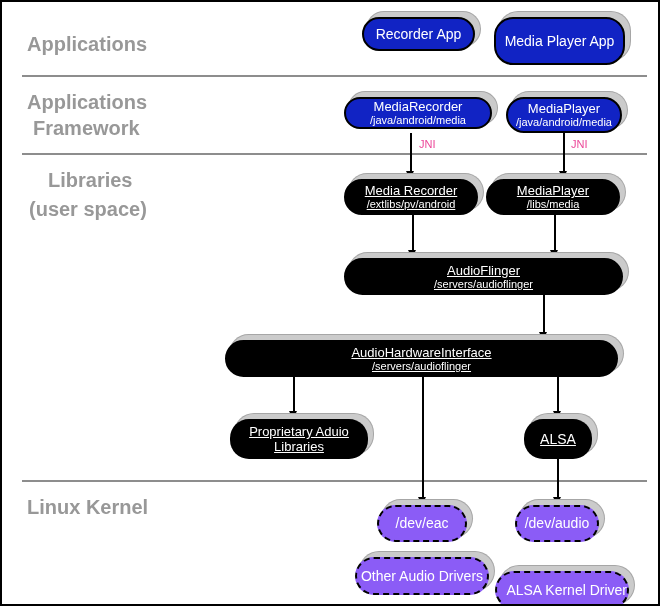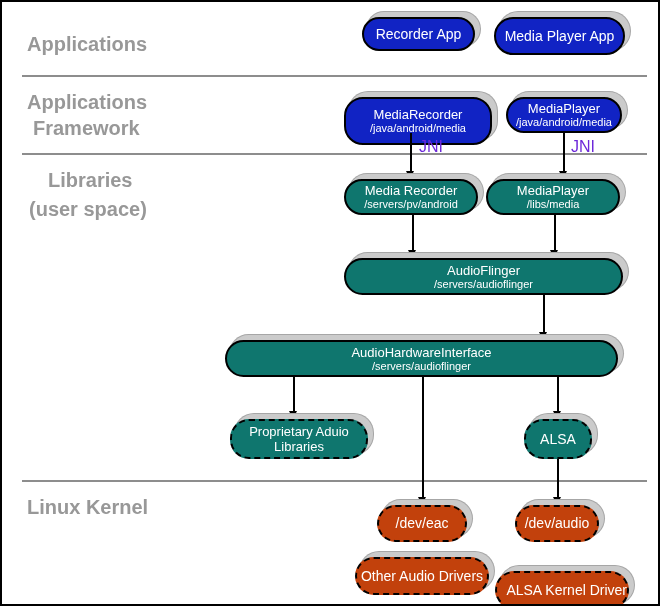--- a/index.html
+++ b/index.html
@@ -34,44 +34,44 @@
     color:#fff;
     display:flex;
     flex-direction:column;
     align-items:center;
     justify-content:center;
     text-align:center;
     box-shadow:5px -5px 0 0 #cbcbcb, 5px -5px 0 1px #a6a6a6;
   }
   .node.dashed{border-style:dashed;}
   .blue{background:#1123c4;}
-  .green{background:#0f766e;}
-  .red{background:#c2410c;}
+  .green{background:#000000;text-decoration:underline;}
+  .red{background:#8b5cf6;}
   .node .title{font-size:13px;line-height:15px;display:block;}
   .node .path{font-size:11px;line-height:13px;display:block;}
   .node .single{font-size:14px;line-height:15px;display:block;}
   .arrow{
     position:absolute;
     width:1.5px;
     background:#000;
   }
   .arrow::after{
     content:'';
     position:absolute;
     left:-3.8px;
     bottom:-8px;
     width:0;height:0;
     border-left:4.5px solid transparent;
     border-right:4.5px solid transparent;
     border-top:8px solid #000;
   }
   .jni{
     position:absolute;
-    font-size:16px;
-    color:#6d28d9;
+    font-size:11px;
+    color:#ec4899;
     white-space:nowrap;
   }
 </style>
 </head>
 <body>
 
 <div id="canvas">
 
   <div class="section-label" style="left:25px;top:31px;">Applications</div>
   <div class="section-label" style="left:25px;top:89px;">Applications</div>
@@ -80,41 +80,41 @@
   <div class="section-label" style="left:27px;top:196px;">(user space)</div>
   <div class="section-label" style="left:25px;top:494px;">Linux Kernel</div>
 
   <div class="divider" style="top:73px;"></div>
   <div class="divider" style="top:151px;"></div>
   <div class="divider" style="top:478px;"></div>
 
   <div class="node blue" style="left:360px;top:15px;width:113px;height:34px;">
     <span class="single">Recorder App</span>
   </div>
-  <div class="node blue" style="left:492px;top:15px;width:131px;height:38px;">
+  <div class="node blue" style="left:492px;top:15px;width:131px;height:48px;">
     <span class="single">Media Player App</span>
   </div>
 
-  <div class="node blue" style="left:342px;top:95px;width:148px;height:48px;">
+  <div class="node blue" style="left:342px;top:95px;width:148px;height:32px;">
     <span class="title">MediaRecorder</span>
     <span class="path">/java/android/media</span>
   </div>
   <div class="node blue" style="left:504px;top:95px;width:116px;height:36px;">
     <span class="title">MediaPlayer</span>
     <span class="path">/java/android/media</span>
   </div>
 
   <div class="arrow" style="left:408px;top:131px;height:38px;"></div>
   <div class="jni" style="left:417px;top:136px;">JNI</div>
   <div class="arrow" style="left:561px;top:131px;height:38px;"></div>
   <div class="jni" style="left:569px;top:136px;">JNI</div>
 
   <div class="node green" style="left:342px;top:177px;width:134px;height:36px;">
     <span class="title">Media Recorder</span>
-    <span class="path">/servers/pv/android</span>
+    <span class="path">/extlibs/pv/android</span>
   </div>
   <div class="node green" style="left:484px;top:177px;width:134px;height:36px;">
     <span class="title">MediaPlayer</span>
     <span class="path">/libs/media</span>
   </div>
 
   <div class="arrow" style="left:410px;top:213px;height:35px;"></div>
   <div class="arrow" style="left:552px;top:213px;height:35px;"></div>
 
   <div class="node green" style="left:342px;top:256px;width:279px;height:37px;">

